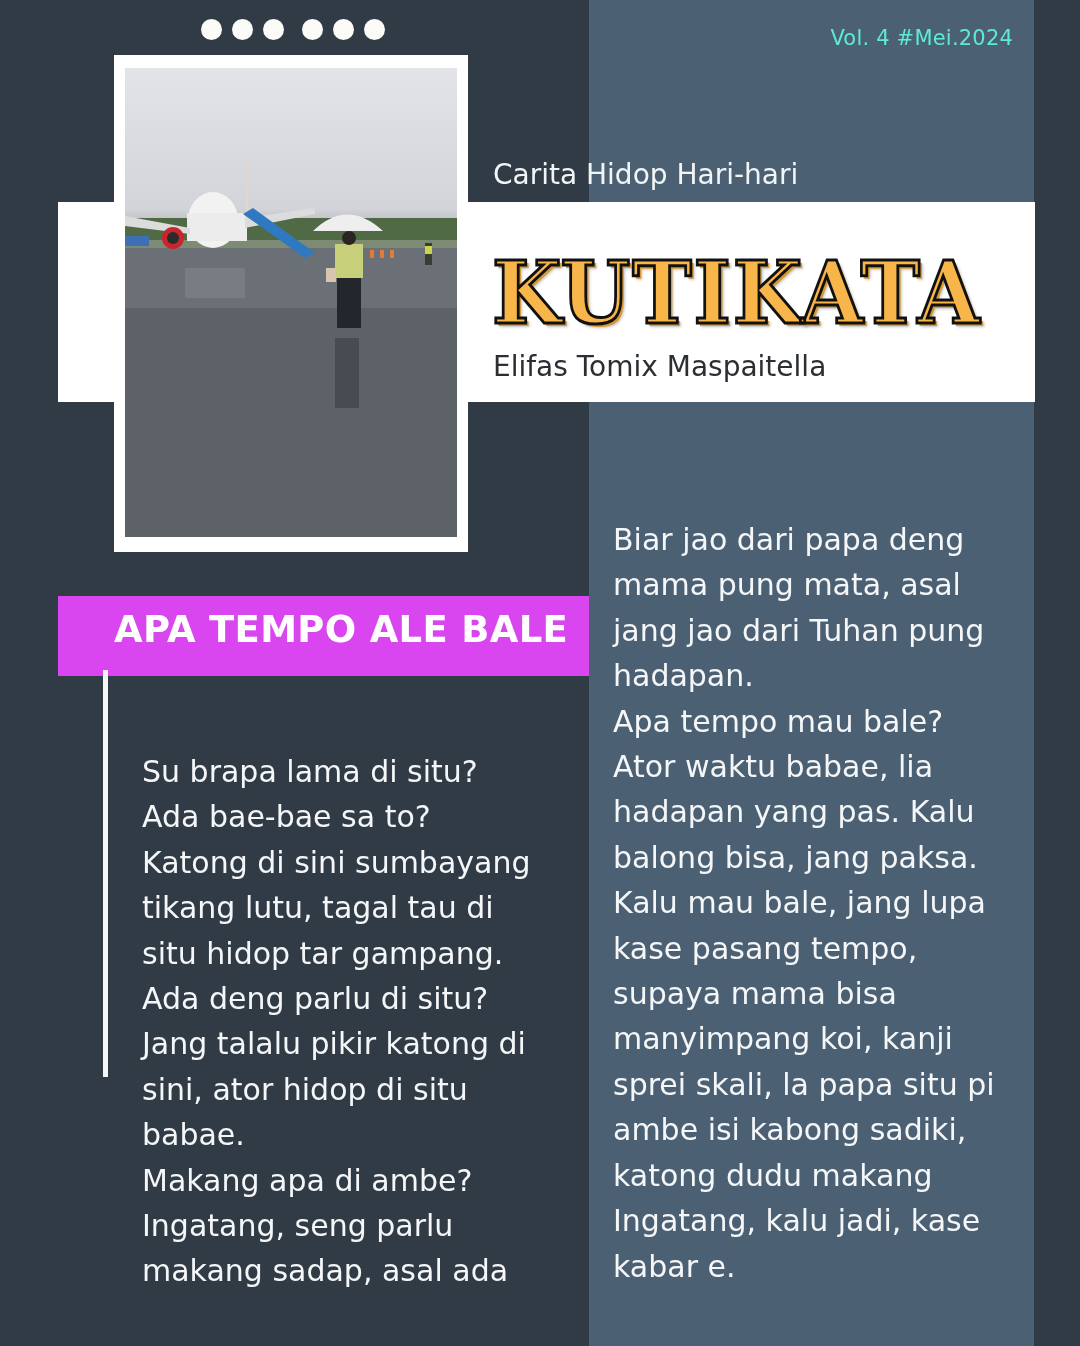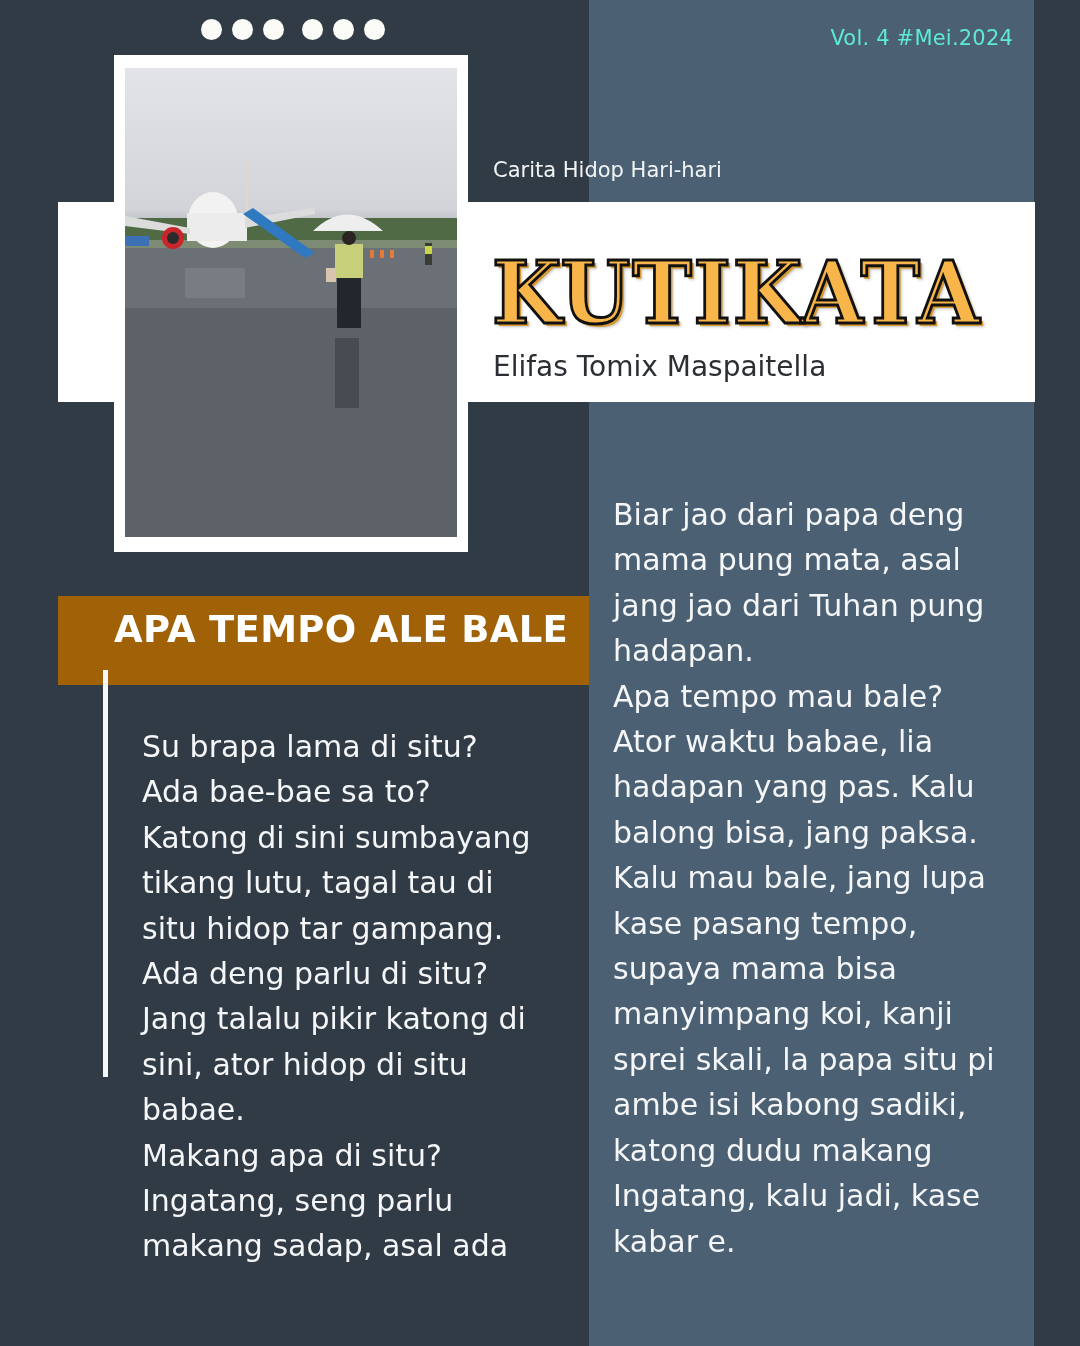--- a/index.html
+++ b/index.html
@@ -51,21 +51,21 @@
       position: absolute;
       left: 11px; top: 13px;
       width: 332px; height: 469px;
       overflow: hidden;
       background: linear-gradient(180deg, #e3e4e8 0%, #d2d4d9 30%, #bcc0c5 33%, #6d7279 40%, #5a5f66 60%, #4b5057 100%);
     }
     .photo svg { position: absolute; left: 0; top: 0; }
     .kicker {
       position: absolute;
       left: 493px; top: 158px;
-      font-size: 21px;
+      font-size: 28px;
       color: #f2f4f6;
     }
     .wordmark {
       position: absolute;
       left: 492px; top: 250px;
       font-family: "DejaVu Serif", "Liberation Serif", serif;
       font-weight: bold;
       font-size: 86px;
       letter-spacing: 2px;
       line-height: 1;
@@ -77,22 +77,22 @@
     }
     .author {
       position: absolute;
       left: 493px; top: 350px;
       font-size: 28px;
       color: #2b2f33;
     }
     .title-bar {
       position: absolute;
       left: 58px; top: 596px;
-      width: 531px; height: 89px;
-      background: #a16207;
+      width: 531px; height: 80px;
+      background: #d946ef;
     }
     .title-text {
       position: absolute;
       left: 56px; top: 12px;
       font-family: "DejaVu Sans", "Liberation Sans", sans-serif;
       font-weight: bold;
       font-size: 37px;
       color: #ffffff;
       letter-spacing: 0.3px;
       white-space: nowrap;
@@ -102,20 +102,21 @@
       left: 103px; top: 670px;
       width: 5px; height: 407px;
       background: #f5f6f7;
     }
     .poem {
       position: absolute;
       font-size: 30px;
       line-height: 45.4px;
       color: #f4f6f8;
       white-space: nowrap;
+      margin-top: 25px;
     }
     .poem-left { left: 142px; top: 724px; }
     .poem-right { left: 613px; top: 492px; }
     .poem-line { display: block; }
     .right-edge {
       position: absolute;
       left: 1034px; top: 0;
       width: 46px; height: 1346px;
       background: #313b46;
     }
@@ -196,21 +197,21 @@
 <div class="poem poem-left">
   <span class="poem-line">Su brapa lama di situ?</span>
   <span class="poem-line">Ada bae-bae sa to?</span>
   <span class="poem-line">Katong di sini sumbayang</span>
   <span class="poem-line">tikang lutu, tagal tau di</span>
   <span class="poem-line">situ hidop tar gampang.</span>
   <span class="poem-line">Ada deng parlu di situ?</span>
   <span class="poem-line">Jang talalu pikir katong di</span>
   <span class="poem-line">sini, ator hidop di situ</span>
   <span class="poem-line">babae.</span>
-  <span class="poem-line">Makang apa di situ?</span>
+  <span class="poem-line">Makang apa di ambe?</span>
   <span class="poem-line">Ingatang, seng parlu</span>
   <span class="poem-line">makang sadap, asal ada</span>
 </div>
 
 <div class="poem poem-right">
   <span class="poem-line">Biar jao dari papa deng</span>
   <span class="poem-line">mama pung mata, asal</span>
   <span class="poem-line">jang jao dari Tuhan pung</span>
   <span class="poem-line">hadapan.</span>
   <span class="poem-line">Apa tempo mau bale?</span>

